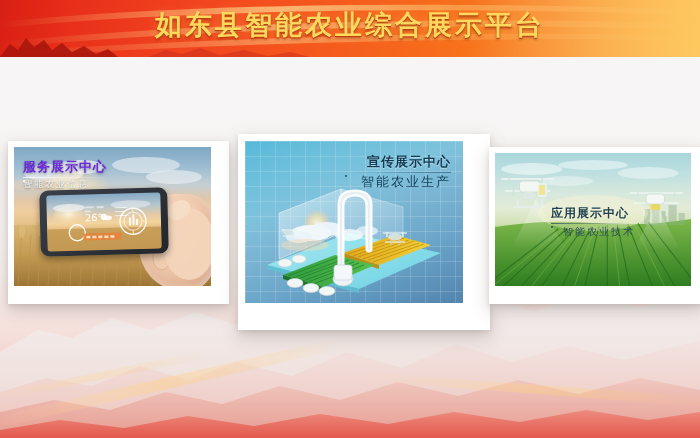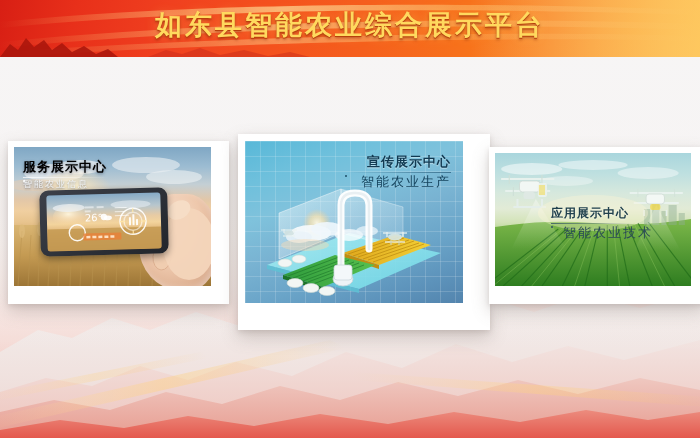--- a/index.html
+++ b/index.html
@@ -54,37 +54,37 @@
   .label .t{
     font-weight:bold;white-space:nowrap;line-height:1.05;
     font-family:"DejaVu Sans","Liberation Sans",sans-serif;
   }
   .label .rule{height:1px;opacity:.75;margin:3px 0 2px;}
   .label .s{white-space:nowrap;line-height:1.1;font-family:"DejaVu Sans","Liberation Sans",sans-serif;}
   .label .dot{position:absolute;width:2px;height:2px;border-radius:50%;}
 
   
   .lbl-left{left:9px;top:13px;text-align:left;}
-  .lbl-left .t{font-size:13px;color:#000000;text-shadow:0 1px 3px rgba(40,50,70,.55);letter-spacing:1px;}
+  .lbl-left .t{font-size:13px;color:#6d28d9;text-shadow:0 1px 3px rgba(40,50,70,.55);letter-spacing:1px;}
   .lbl-left .rule{background:linear-gradient(to right,#ffffff,rgba(255,255,255,0));width:86px;}
   .lbl-left .s{font-size:9px;color:#f2f5f8;letter-spacing:2px;text-shadow:0 1px 2px rgba(40,50,70,.5);}
   .lbl-left .dot{background:#fff;left:0;top:20px;}
 
   
   .lbl-center{right:12px;top:14px;text-align:right;}
   .lbl-center .t{font-size:13px;color:#123a52;letter-spacing:1px;text-shadow:0 1px 1px rgba(255,255,255,.5);}
   .lbl-center .rule{background:linear-gradient(to left,#2a5f7d,rgba(42,95,125,0));width:104px;margin-left:auto;}
   .lbl-center .s{font-size:13px;color:#16445e;letter-spacing:2px;}
   .lbl-center .dot{background:#1c4e69;left:-2px;top:20px;}
 
   
   .lbl-right{left:56px;top:54px;text-align:left;}
   .lbl-right .t{font-size:12px;color:#20404d;letter-spacing:1px;text-shadow:0 1px 2px rgba(255,255,255,.55);}
   .lbl-right .rule{background:linear-gradient(to right,#2d5160,rgba(45,81,96,0));width:82px;}
-  .lbl-right .s{font-size:13px;color:#2b4a57;letter-spacing:2px;margin-left:12px;}
+  .lbl-right .s{font-size:10px;color:#2b4a57;letter-spacing:2px;margin-left:12px;}
   .lbl-right .dot{background:#2d5160;left:0;top:19px;}
 
   
   .sky-wheat{position:absolute;inset:0;
     background:linear-gradient(to bottom,#7fa7c4 0%,#9cbcd2 14%,#c4cfd4 27%,#e2c7a8 38%,#f0cfa0 46%,#e8c48e 54%,#d9ae72 62%,#c99a5c 72%,#bb8c4e 82%,#a87c42 100%);}
   .hand{position:absolute;right:-6px;bottom:-4px;width:78px;height:96px;
     background:radial-gradient(ellipse at 40% 30%,#f6dcc8 0%,#eec8ac 45%,#dcae90 75%,#c9977a 100%);
     border-radius:46% 38% 34% 52%/52% 44% 40% 46%;
     box-shadow:-2px -2px 6px rgba(255,255,255,.35) inset;}
   .phone{position:absolute;left:26px;top:42px;width:128px;height:66px;

